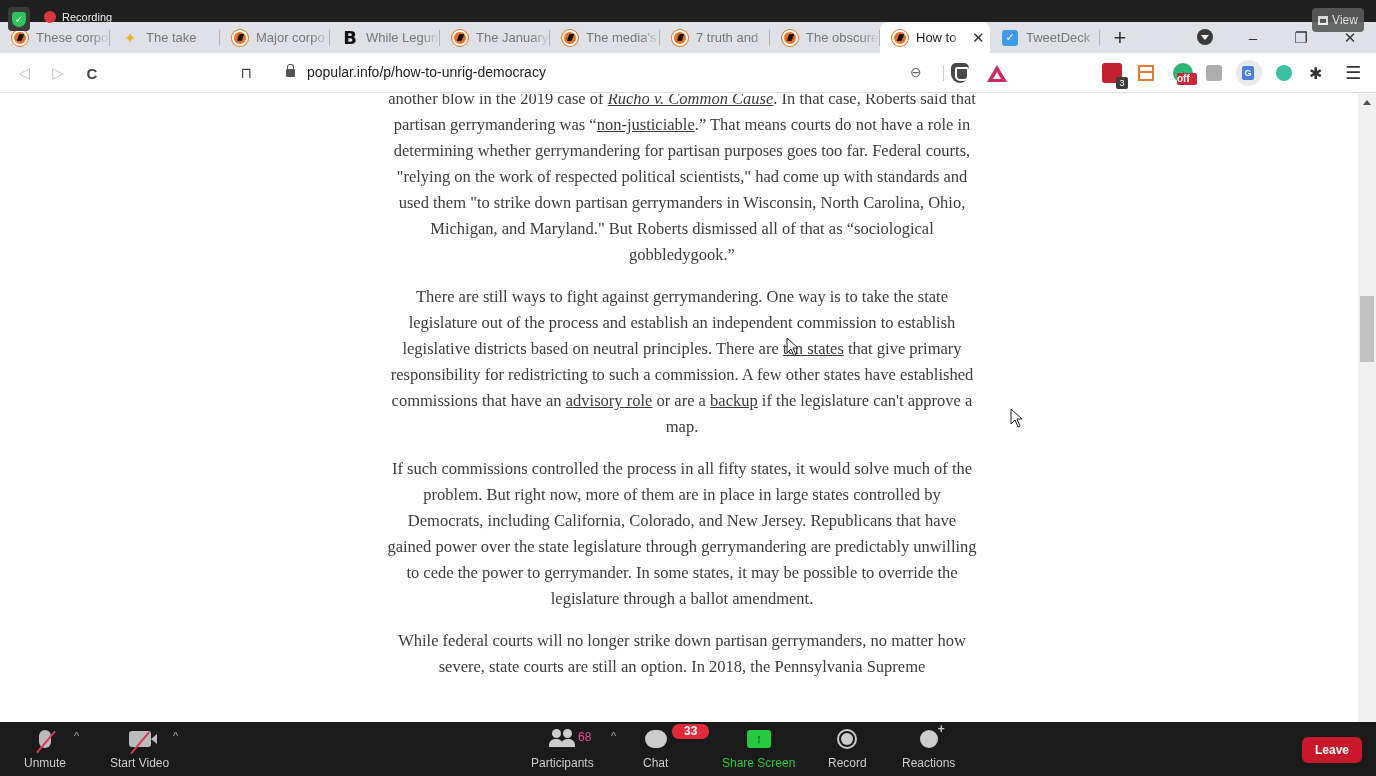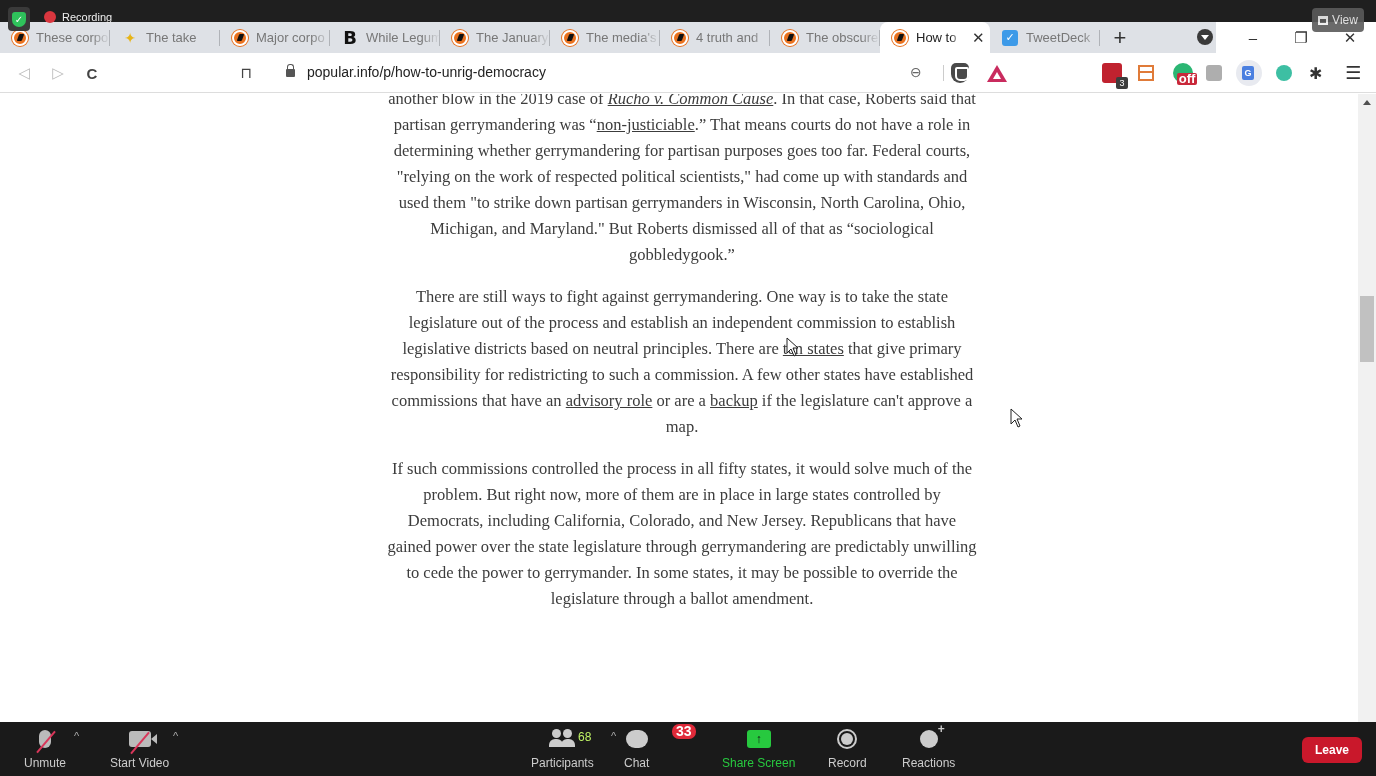--- a/index.html
+++ b/index.html
@@ -8,21 +8,21 @@
   
   .topstrip { position: absolute; left: 0; top: 0; width: 1376px; height: 22px; background: #1f1f1f; }
   .shield { position: absolute; left: 8px; top: 7px; width: 22px; height: 24px; background: #3a3a3a; border-radius: 4px; display: flex; align-items: center; justify-content: center; z-index: 3; }
   .shield .s { width: 14px; height: 15px; background: #2fc25b; border-radius: 3px 3px 7px 7px; color: #fff; font-size: 10px; line-height: 15px; text-align: center; font-weight: bold; }
   .rec { position: absolute; left: 44px; top: 11px; display: flex; align-items: center; gap: 6px; color: #eee; font-size: 11px; z-index: 3; }
   .rec .dot { width: 12px; height: 12px; border-radius: 50%; background: #d9363e; }
   .viewbtn { position: absolute; right: 12px; top: 8px; width: 52px; height: 24px; background: #5a5a5a; opacity: .9; border-radius: 4px; color: #eee; font-size: 12px; display: flex; align-items: center; justify-content: center; gap: 4px; z-index: 3; }
   .viewbtn .g { width: 10px; height: 9px; border: 2px solid #eee; border-top-width: 3px; }
 
   
-  .tabstrip { position: absolute; left: 0; top: 22px; width: 1216px; height: 31px; background: #dee1e6; display: flex; align-items: stretch; }
+  .tabstrip { position: absolute; left: 0; top: 22px; width: 1376px; height: 31px; background: #dee1e6; display: flex; align-items: stretch; }
   .tab { width: 110px; height: 31px; display: flex; align-items: center; padding-left: 12px; gap: 8px; position: relative; color: #777; font-size: 13px; white-space: nowrap; overflow: hidden; }
   .tab::after { content: ""; position: absolute; right: 0; top: 8px; height: 16px; width: 1px; background: #b0b3b8; }
   .tab .lbl { overflow: hidden; width: 74px; -webkit-mask-image: linear-gradient(90deg,#000 75%,transparent); mask-image: linear-gradient(90deg,#000 75%,transparent); }
   .tab.active { background: #fff; color: #222; border-radius: 8px 8px 0 0; width: 110px; }
   .tab.active::after { display: none; }
   .tab.active .lbl { width: 46px; }
   .tab .close { font-size: 15px; color: #333; margin-left: 2px; }
   .fav { width: 16px; height: 16px; flex: 0 0 16px; border-radius: 50%; display: flex; align-items: center; justify-content: center; font-size: 11px; font-weight: bold; color: #fff; }
   .fav.pop { background: #e8711f; border: 2px solid #fff; box-shadow: 0 0 0 1px #e8711f; }
   .fav.pop::before { content: ""; width: 5px; height: 7px; background: #111; transform: skew(-20deg); border-radius: 1px; }
@@ -47,21 +47,21 @@
   .brave { position: absolute; left: 681px; top: 5px; width: 18px; height: 20px; background: #4a4a4a; border-radius: 5px 5px 9px 9px; }
   .brave::after { content: ""; position: absolute; left: 4px; top: 4px; width: 10px; height: 10px; border: 2px solid #fff; border-radius: 2px 2px 5px 5px; }
   .bat { position: absolute; left: 717px; top: 7px; width: 0; height: 0; border-left: 10px solid transparent; border-right: 10px solid transparent; border-bottom: 17px solid #c92b5e; }
   .bat::after { content: ""; position: absolute; left: -4px; top: 7px; border-left: 4px solid transparent; border-right: 4px solid transparent; border-bottom: 7px solid #fff; }
   .ext { position: absolute; top: 10px; width: 20px; height: 20px; }
   .ext.e1 { left: 1102px; background: #c0222f; border-radius: 3px; }
   .ext.e1 .b { position: absolute; right: -6px; bottom: -6px; width: 12px; height: 12px; background: #3d3d3d; color: #fff; font-size: 9px; text-align: center; line-height: 12px; border-radius: 2px; }
   .ext.e2 { left: 1138px; width: 16px; height: 16px; top: 12px; border: 2px solid #e07b39; }
   .ext.e2::after { content: ""; position: absolute; left: 0; top: 4px; width: 12px; height: 2px; background: #e07b39; }
   .ext.e3 { left: 1173px; border-radius: 50%; background: #2bb673; }
-  .ext.e3 .b { position: absolute; left: 4px; top: 10px; width: 20px; height: 12px; background: #c9283a; color: #fff; font-size: 13px; text-align: center; line-height: 12px; border-radius: 2px; font-weight: bold; }
+  .ext.e3 .b { position: absolute; left: 4px; top: 10px; width: 20px; height: 12px; background: #c9283a; color: #fff; font-size: 10px; text-align: left; line-height: 12px; border-radius: 2px; font-weight: bold; }
   .ext.e4 { left: 1206px; background: #9a9a9a; border-radius: 3px; opacity: .8; width: 16px; height: 16px; top: 12px; }
   .ext.e5 { left: 1236px; width: 26px; height: 26px; top: 7px; border-radius: 50%; background: #e8eaf0; }
   .ext.e5::after { content: "G"; position: absolute; left: 6px; top: 6px; width: 12px; height: 14px; background: #4a7fe0; color: #fff; font-size: 9px; text-align: center; line-height: 14px; border-radius: 2px; font-weight: bold; }
   .ext.e6 { left: 1276px; width: 16px; height: 16px; top: 12px; border-radius: 50%; background: #3dbfa3; }
   .ext.e7 { left: 1309px; top: 11px; width: 18px; height: 18px; color: #333; font-size: 16px; }
   .ext.e8 { left: 1345px; top: 9px; color: #333; font-size: 18px; width: 16px; }
 
   
   .page { position: absolute; left: 0; top: 94px; width: 1358px; height: 628px; background: #fff; overflow: hidden; }
   .article { position: absolute; left: 386px; top: -8px; width: 592px; font-family: "Liberation Serif", "DejaVu Serif", serif; font-size: 16.5px; line-height: 26px; color: #3c3c3c; text-align: center; }
@@ -82,23 +82,23 @@
   .caret { position: absolute; top: 8px; color: #aaa; font-size: 11px; }
   .mic { width: 12px; height: 18px; border-radius: 6px; background: #bbb; position: relative; }
   .slash { position: absolute; width: 2px; height: 28px; background: #d9365a; transform: rotate(40deg); left: 50%; top: -2px; }
   .cam { width: 22px; height: 16px; background: #bbb; border-radius: 3px; position: relative; }
   .cam::after { content: ""; position: absolute; right: -6px; top: 3px; border-top: 5px solid transparent; border-bottom: 5px solid transparent; border-right: 6px solid #bbb; }
   .people { width: 26px; height: 20px; position: relative; }
   .people .h1 { position: absolute; left: 3px; top: 0; width: 9px; height: 9px; background: #ccc; border-radius: 50%; }
   .people .h2 { position: absolute; left: 14px; top: 0; width: 9px; height: 9px; background: #ccc; border-radius: 50%; }
   .people .b1 { position: absolute; left: 0; top: 10px; width: 14px; height: 8px; background: #ccc; border-radius: 6px 6px 0 0; }
   .people .b2 { position: absolute; left: 12px; top: 10px; width: 14px; height: 8px; background: #ccc; border-radius: 6px 6px 0 0; }
-  .pcount { position: absolute; left: 578px; top: 8px; color: #bef264; font-size: 12px; }
+  .pcount { position: absolute; left: 578px; top: 8px; color: #ec4899; font-size: 12px; }
   .bubble { width: 22px; height: 18px; background: #ccc; border-radius: 9px; position: relative; }
-  .badge { position: absolute; left: 672px; top: 2px; background: #e02a3a; color: #fff; font-size: 14px; font-weight: bold; padding: 0 4px; border-radius: 7px; height: 15px; line-height: 15px; }
+  .badge { position: absolute; left: 672px; top: 2px; background: #e02a3a; color: #fff; font-size: 12px; font-weight: bold; padding: 0 12px; border-radius: 7px; height: 15px; line-height: 15px; }
   .share { width: 24px; height: 18px; background: #27c93f; border-radius: 3px; color: #111; font-size: 12px; font-weight: bold; text-align: center; line-height: 18px; }
   .recicon { width: 20px; height: 20px; border: 2px solid #ccc; border-radius: 50%; display: flex; align-items: center; justify-content: center; }
   .recicon::after { content: ""; width: 12px; height: 12px; background: #ccc; border-radius: 50%; }
   .react { width: 18px; height: 18px; border-radius: 50%; background: #ccc; position: relative; }
   .react::after { content: "+"; position: absolute; right: -7px; top: -8px; color: #ccc; font-size: 12px; font-weight: bold; }
   .leave { position: absolute; left: 1302px; top: 15px; width: 60px; height: 26px; background: #c9182b; border-radius: 6px; color: #fff; font-weight: bold; font-size: 12px; display: flex; align-items: center; justify-content: center; }
 </style>
 </head>
 <body>
 
@@ -135,21 +135,21 @@
   <div class="tab">
       <span class="fav pop"></span>
       <span class="lbl">The January</span>
     </div>
   <div class="tab">
       <span class="fav pop"></span>
       <span class="lbl">The media's</span>
     </div>
   <div class="tab">
       <span class="fav pop"></span>
-      <span class="lbl">4 truth and</span>
+      <span class="lbl">7 truth and</span>
     </div>
   <div class="tab">
       <span class="fav pop"></span>
       <span class="lbl">The obscure</span>
     </div>
   <div class="tab active">
       <span class="fav pop"></span>
       <span class="lbl">How to</span>
       <span class="close">✕</span>
     </div>
@@ -189,20 +189,21 @@
   <div class="ext e6"></div>
   <div class="ext e7">✱</div>
   <div class="ext e8">☰</div>
 </div>
 
 <div class="page">
   <div class="article">
     <p><span>another blow in the 2019 case of </span><a href="#"><em>Rucho v. Common Cause</em></a><span>. In that case, Roberts said that partisan gerrymandering was “</span><a href="#">non-justiciable</a><span>.” That means courts do not have a role in determining whether gerrymandering for partisan purposes goes too far. Federal courts, "relying on the work of respected political scientists," had come up with standards and used them "to strike down partisan gerrymanders in Wisconsin, North Carolina, Ohio, Michigan, and Maryland." But Roberts dismissed all of that as “sociological gobbledygook.”</span></p>
     <p><span>There are still ways to fight against gerrymandering. One way is to take the state legislature out of the process and establish an independent commission to establish legislative districts based on neutral principles. There are </span><a href="#">ten states</a><span> that give primary responsibility for redistricting to such a commission. A few other states have established commissions that have an </span><a href="#">advisory role</a><span> or are a </span><a href="#">backup</a><span> if the legislature can't approve a map.</span></p>
     <p>If such commissions controlled the process in all fifty states, it would solve much of the problem. But right now, more of them are in place in large states controlled by Democrats, including California, Colorado, and New Jersey. Republicans that have gained power over the state legislature through gerrymandering are predictably unwilling to cede the power to gerrymander. In some states, it may be possible to override the legislature through a ballot amendment.</p>
+    <p>While federal courts will no longer strike down partisan gerrymanders, no matter how severe, state courts are still an option. In 2018, the Pennsylvania Supreme</p>
   </div>
 </div>
 
 <div class="scroll">
   <span class="up"></span>
   <span class="thumb"></span>
 </div>
 
 <div style="position:absolute; left:786px; top:337px;">
   <svg width="13" height="20" viewBox="0 0 13 20">
@@ -243,21 +244,21 @@
           <span class="h2"></span>
           <span class="b1"></span>
           <span class="b2"></span>
         </div>
       </div>
     <span class="zlabel">Participants</span>
   </div>
   <span class="pcount">68</span>
   <span class="caret" style="left:611px">^</span>
 
-  <div class="zitem" style="left:624px">
+  <div class="zitem" style="left:643px">
     <div class="zicon">
         <div class="bubble"></div>
       </div>
     <span class="zlabel">Chat</span>
   </div>
   <span class="badge">33</span>
 
   <div class="zitem" style="left:722px; color:#27c93f;">
     <div class="zicon">
         <div class="share">↑</div>

